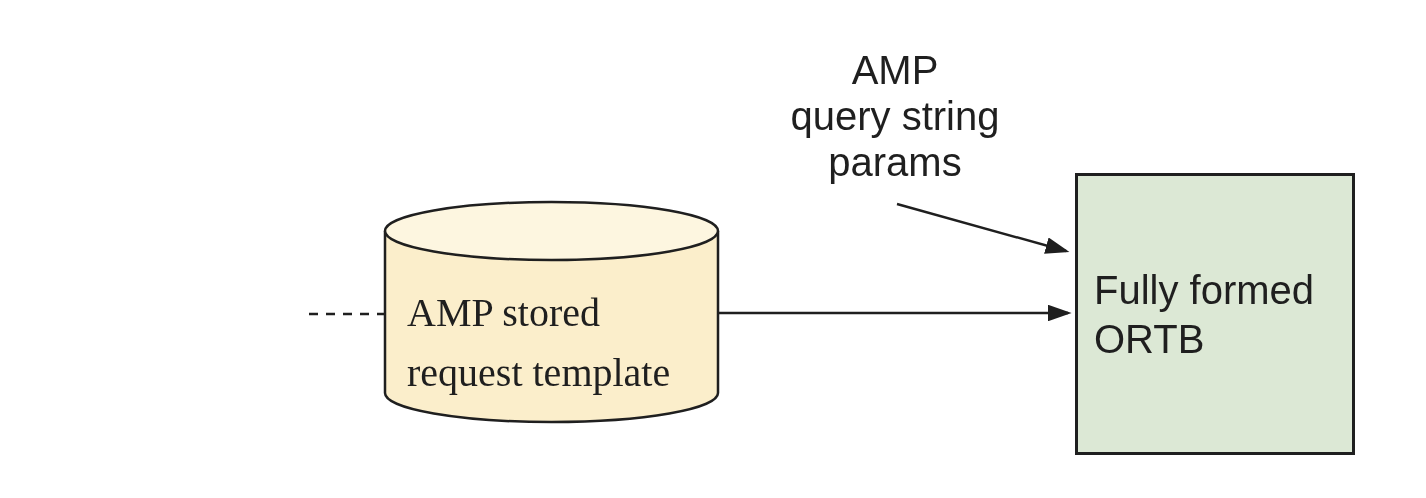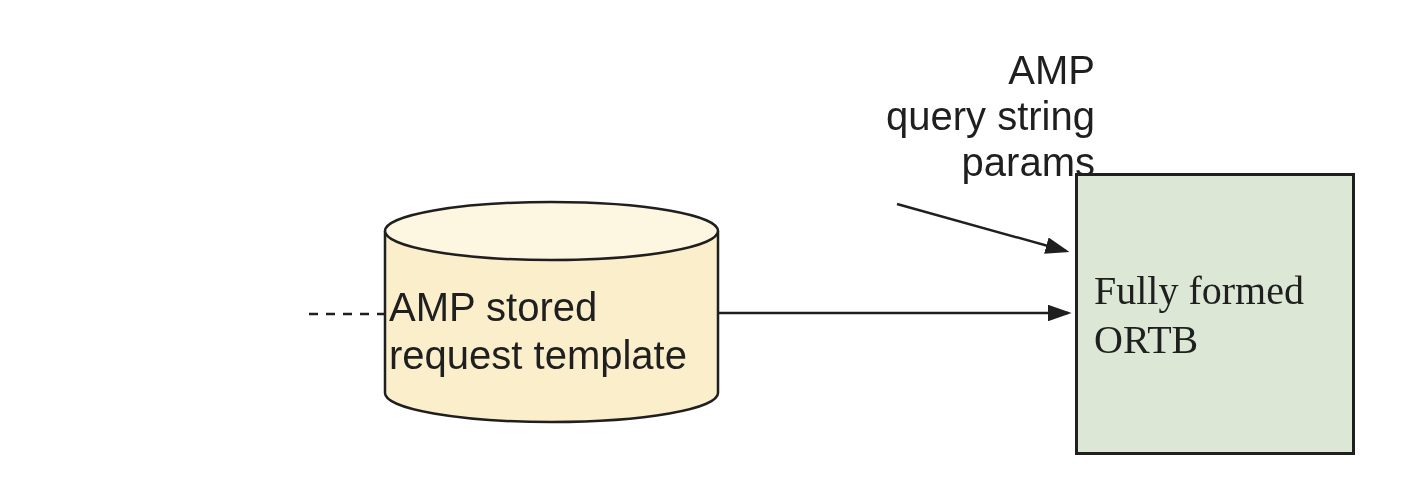--- a/index.html
+++ b/index.html
@@ -24,23 +24,23 @@
   }
   .label {
     position: absolute;
     color: #1f1f1f;
     font-size: 40px;
     line-height: 46px;
     white-space: pre-line;
     letter-spacing: 0px;
   }
   .label-left     { left: 54px;  top: 288px; line-height: 45px; }
-  .label-cylinder { left: 389px; top: 283px; line-height: 48px; }
-  .label-ortb     { left: 1094px; top: 266px; line-height: 49px; font-family: Liberation Serif, serif; }
-  .label-query    { left: 695px; top: 47px; width: 400px; text-align: right; line-height: 46px; }
+  .label-cylinder { left: 407px; top: 283px; line-height: 60px; font-family: Liberation Serif, serif; }
+  .label-ortb     { left: 1094px; top: 266px; line-height: 49px; }
+  .label-query    { left: 695px; top: 47px; width: 400px; text-align: center; line-height: 46px; }
 </style>
 </head>
 <body>
 
 <div id="canvas">
 
   <svg id="shapes" viewBox="0 0 1426 498">
     <defs>
       <marker id="arrowhead" markerWidth="10" markerHeight="7" refX="8.5" refY="3.5" orient="auto" markerUnits="strokeWidth">
         <path d="M0,0 L10,3.5 L0,7 Z" fill="#1f1f1f"></path>

